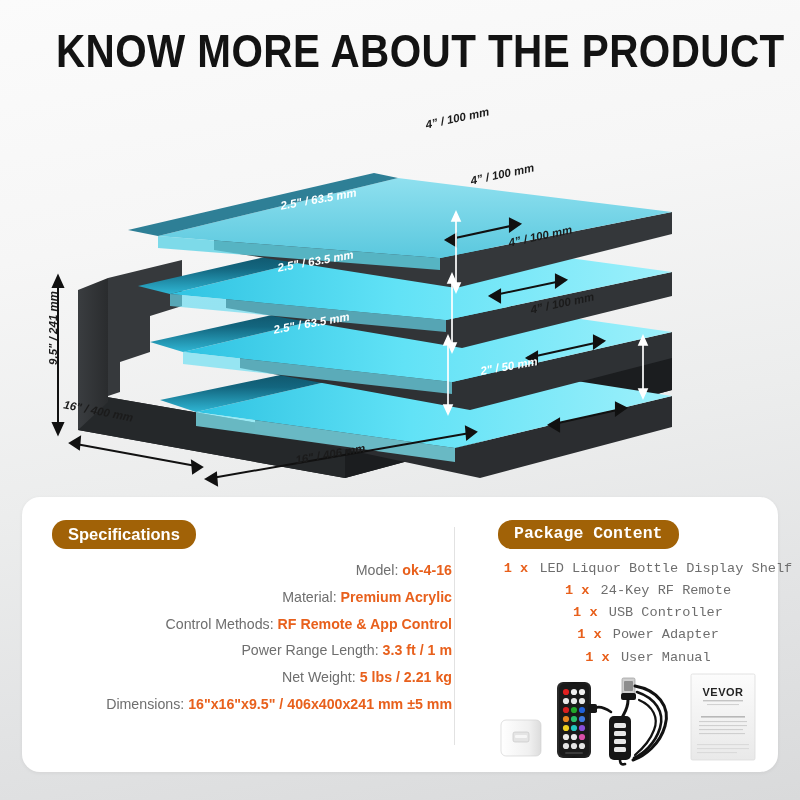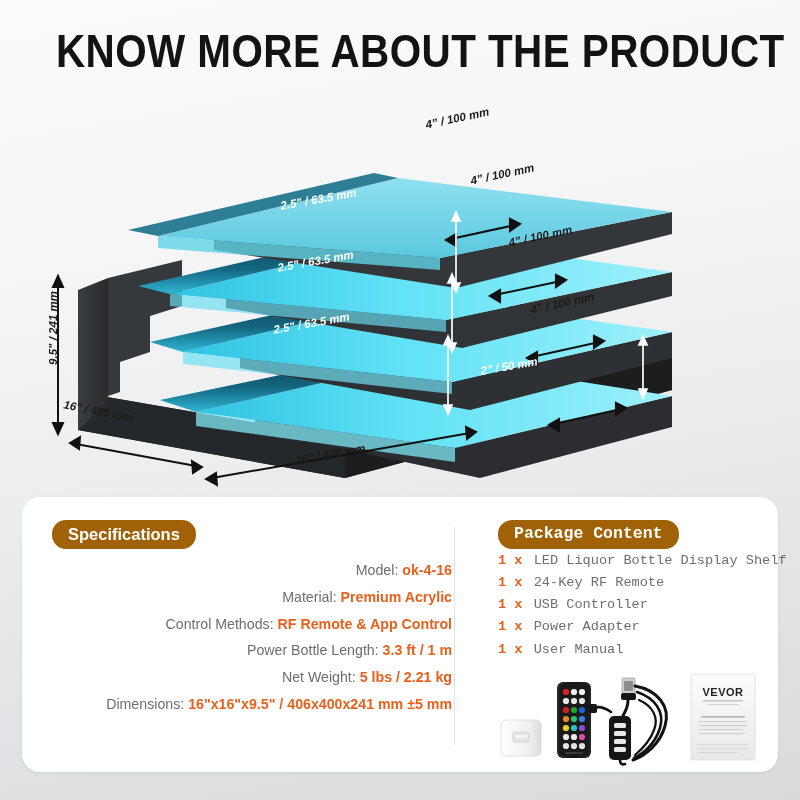--- a/index.html
+++ b/index.html
@@ -109,21 +109,21 @@
     font-weight: 700;
   }
 
   .pkg-panel {
     position: absolute;
     left: 498px;
     top: 520px;
     width: 300px;
     font-family: Liberation Mono, monospace;
   }
-  .pkg-list { margin-top: 5px; }
+  .pkg-list { margin-top: 13px; text-align: center; }
   .pkg-row {
     font-size: 13.6px;
     color: #6e6e6e;
     line-height: 1.0;
     margin-bottom: 8.5px;
     white-space: nowrap;
   }
   .pkg-row .qty {
     color: #e8601c;
     font-weight: 700;
@@ -285,21 +285,21 @@
     </div>
     <div class="spec-row">
       <span>Material:</span>
       <span class="val">Premium Acrylic</span>
     </div>
     <div class="spec-row">
       <span>Control Methods:</span>
       <span class="val">RF Remote &amp; App Control</span>
     </div>
     <div class="spec-row">
-      <span>Power Bottle Length:</span>
+      <span>Power Range Length:</span>
       <span class="val">3.3 ft / 1 m</span>
     </div>
     <div class="spec-row">
       <span>Net Weight:</span>
       <span class="val">5 lbs / 2.21 kg</span>
     </div>
     <div class="spec-row">
       <span>Dimensions:</span>
       <span class="val">16"x16"x9.5" / 406x400x241 mm ±5 mm</span>
     </div>

